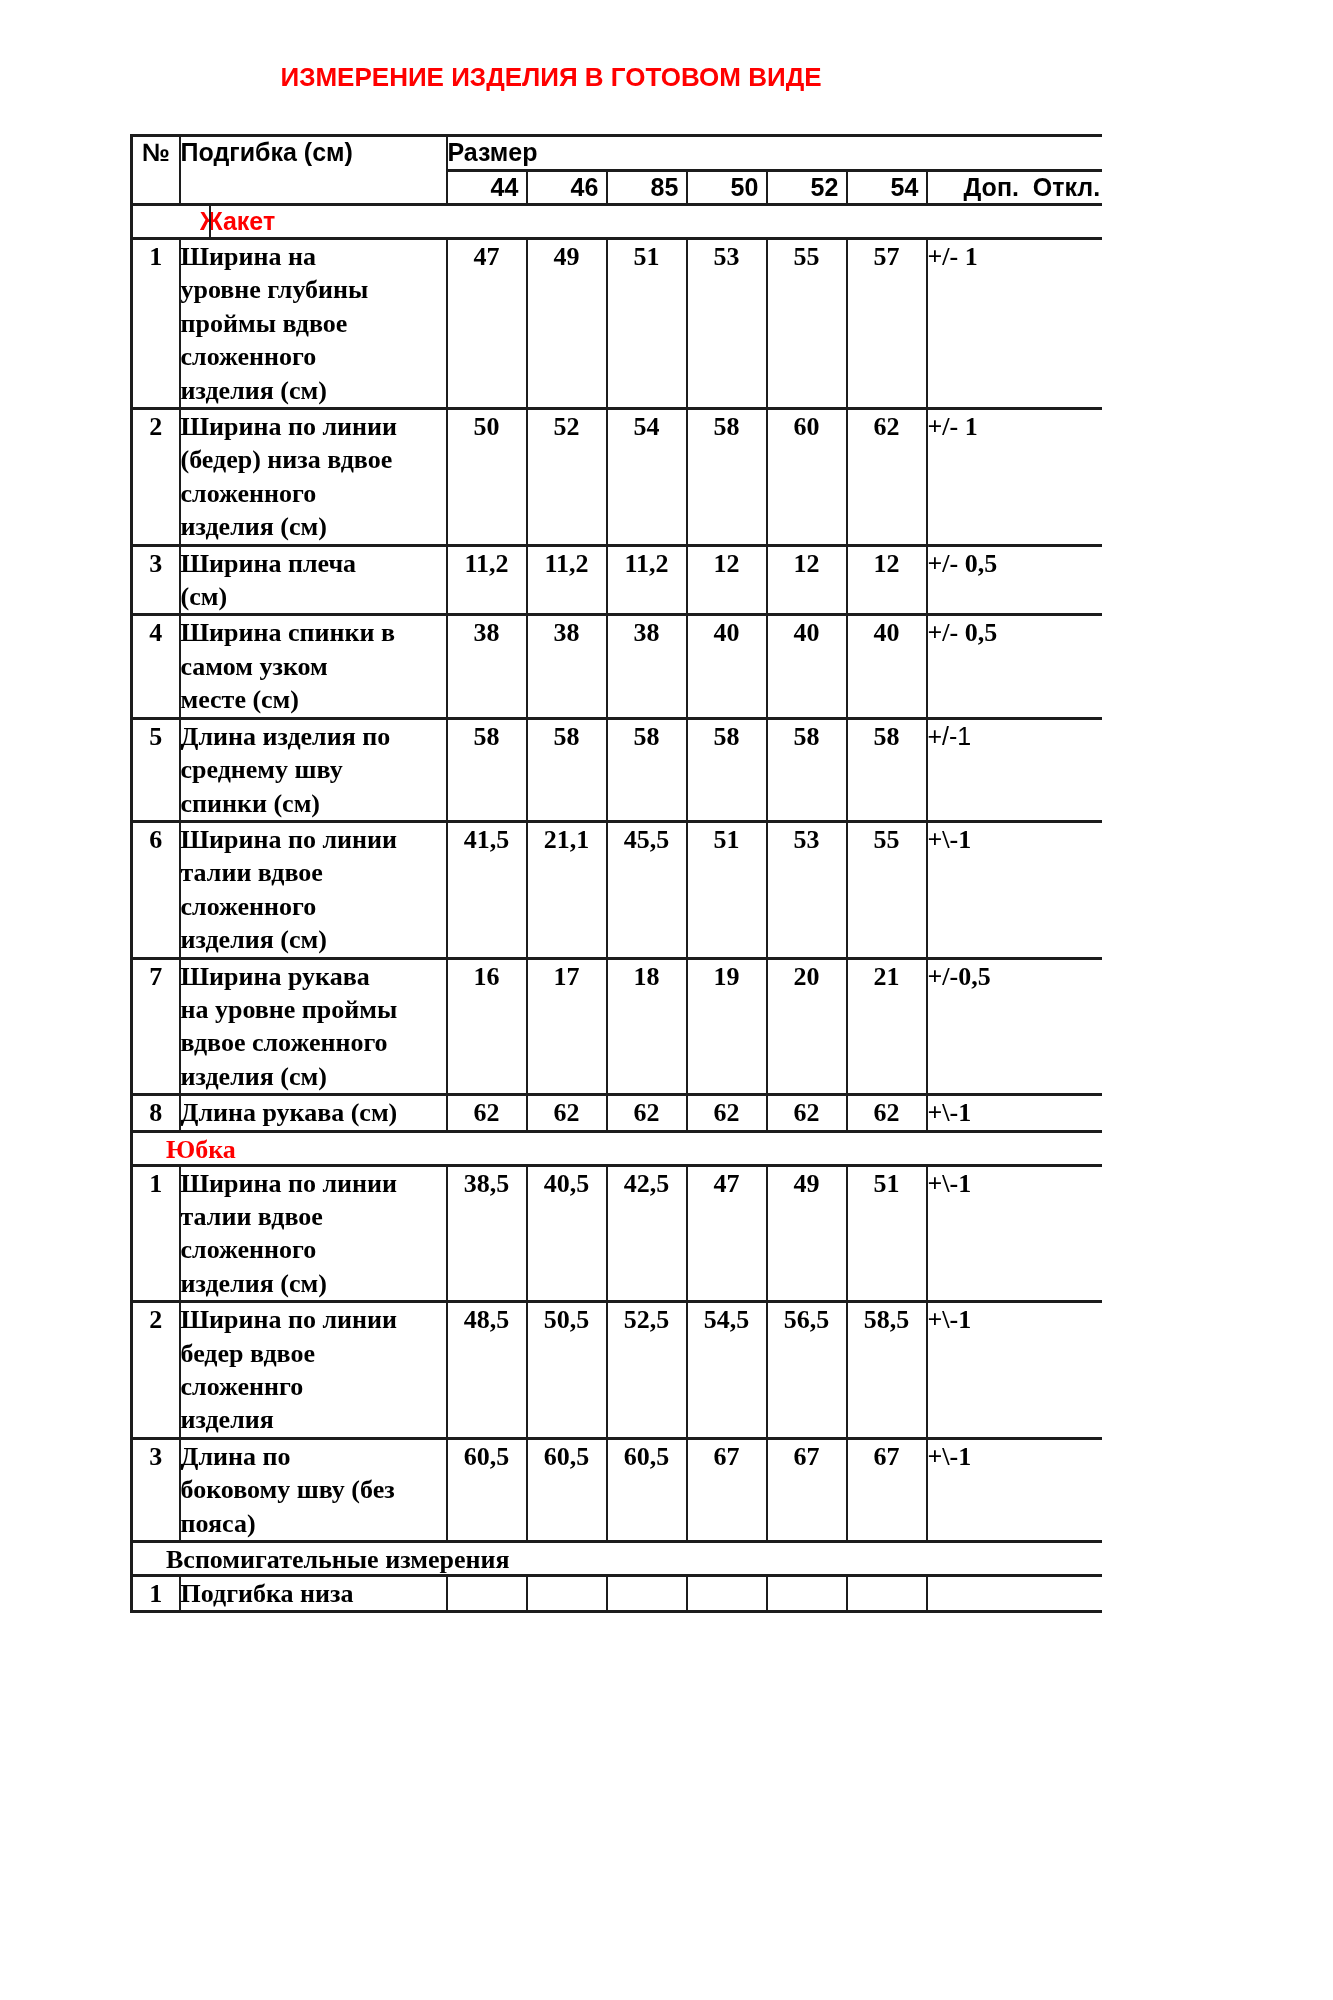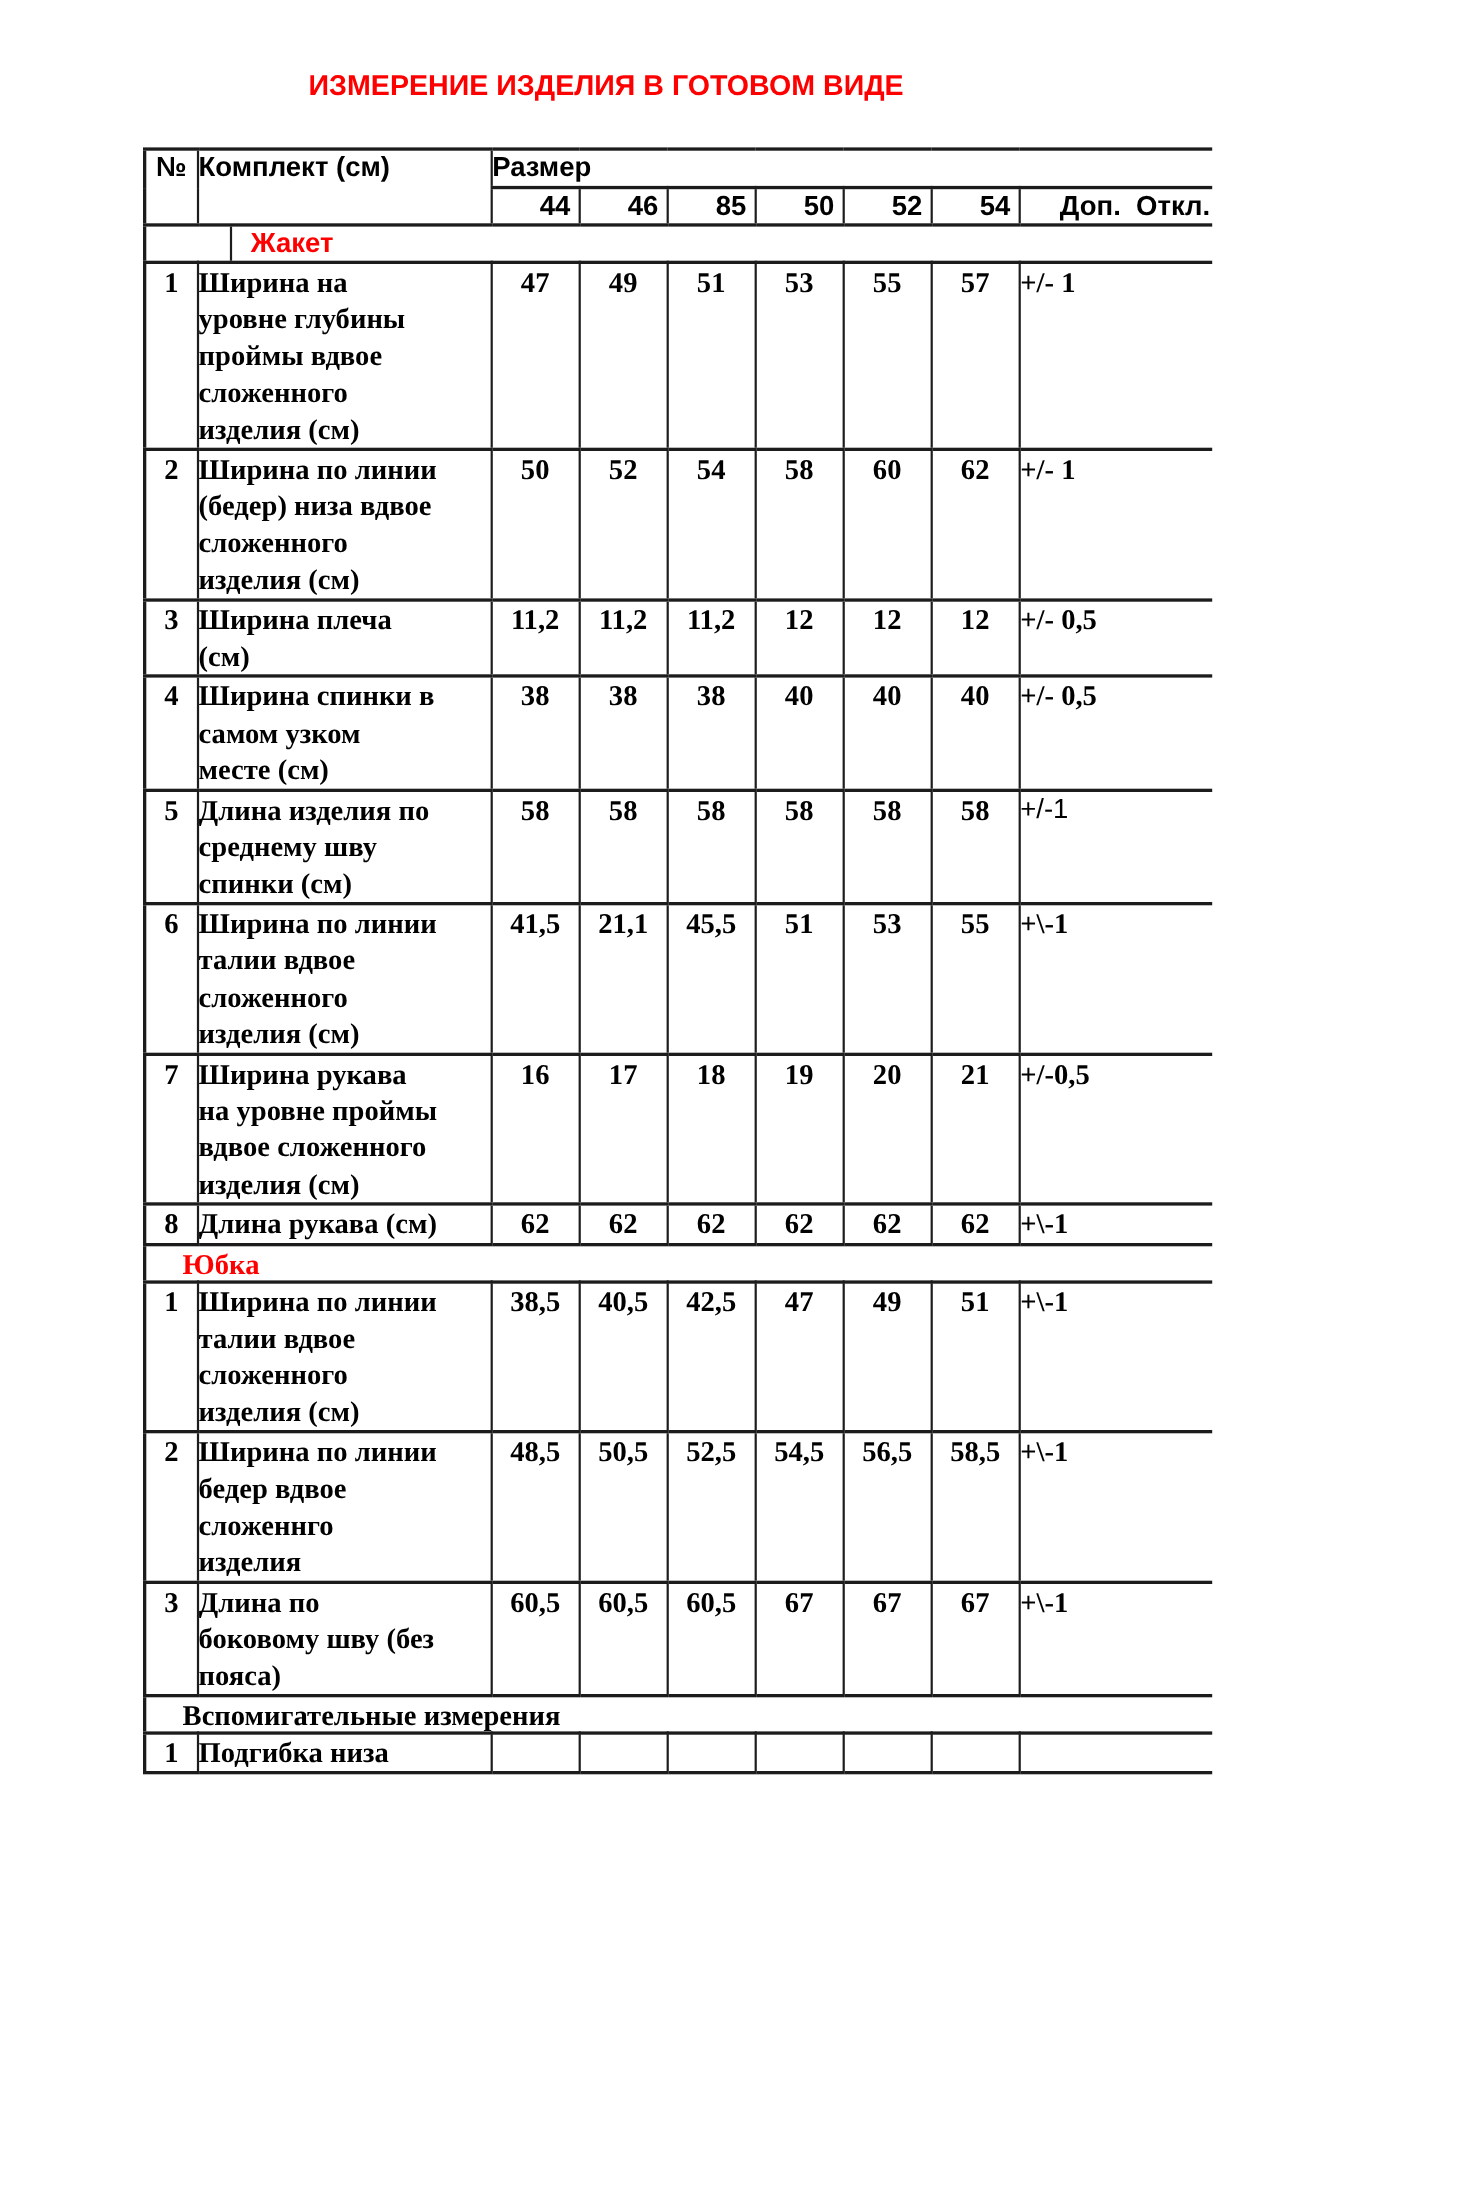--- a/index.html
+++ b/index.html
@@ -19,21 +19,21 @@
   tr.h1 td{height:32px;}
   tr.h2 td{height:31px;padding-left:36px;}
   .hdr-num{text-align:center;padding-top:2px;}
   .hdr-meas{padding-left:13px;padding-top:2px;}
   .hdr-size{text-align:left;padding-top:2px;}
   .hdr-s{text-align:center;}
   .hdr-tol{text-align:left;white-space:pre;}
 
   tr.sec td{height:31px;}
   .sec-inner{position:relative;height:31px;line-height:31px;}
-  .sec-jacket .sec-inner{padding-left:95px;}
+  .sec-jacket .sec-inner{padding-left:67px;}
   .sec-jacket .sec-inner:before{content:"";position:absolute;left:76px;top:-3px;bottom:-3px;width:2px;background:#1c1c1c;}
   .sec-label-red{color:#ff0000;}
   .sec-skirt .sec-inner,.sec-aux .sec-inner{padding-left:8px;margin-left:25px;}
 
   td.num{text-align:center;}
   td.desc{padding-left:13px;padding-right:4px;white-space:pre-line;}
   td.val{text-align:center;}
   td.tol{padding-left:12px;white-space:pre;}
   td.t-light{font-family:"Liberation Sans","DejaVu Sans",sans-serif;font-weight:400;font-size:25px;}
 </style>
@@ -52,21 +52,21 @@
         <col style="width:80px">
       <col style="width:80px">
         <col style="width:80px">
         <col style="width:80px">
       <col style="width:297px">
     </colgroup>
 
     <tbody>
         <tr class="h1">
       <td rowspan="2" class="sans hdr-num">№</td>
-      <td rowspan="2" class="sans hdr-meas">Комплект (см)</td>
+      <td rowspan="2" class="sans hdr-meas">Подгибка (см)</td>
       <td colspan="7" class="sans hdr-size">Размер</td>
     </tr>
     <tr class="h2">
       <td class="sans hdr-s">44</td>
       <td class="sans hdr-s">46</td>
       <td class="sans hdr-s">85</td>
       <td class="sans hdr-s">50</td>
       <td class="sans hdr-s">52</td>
       <td class="sans hdr-s">54</td>
       <td class="sans hdr-tol">Доп.  Откл. +/-</td>

